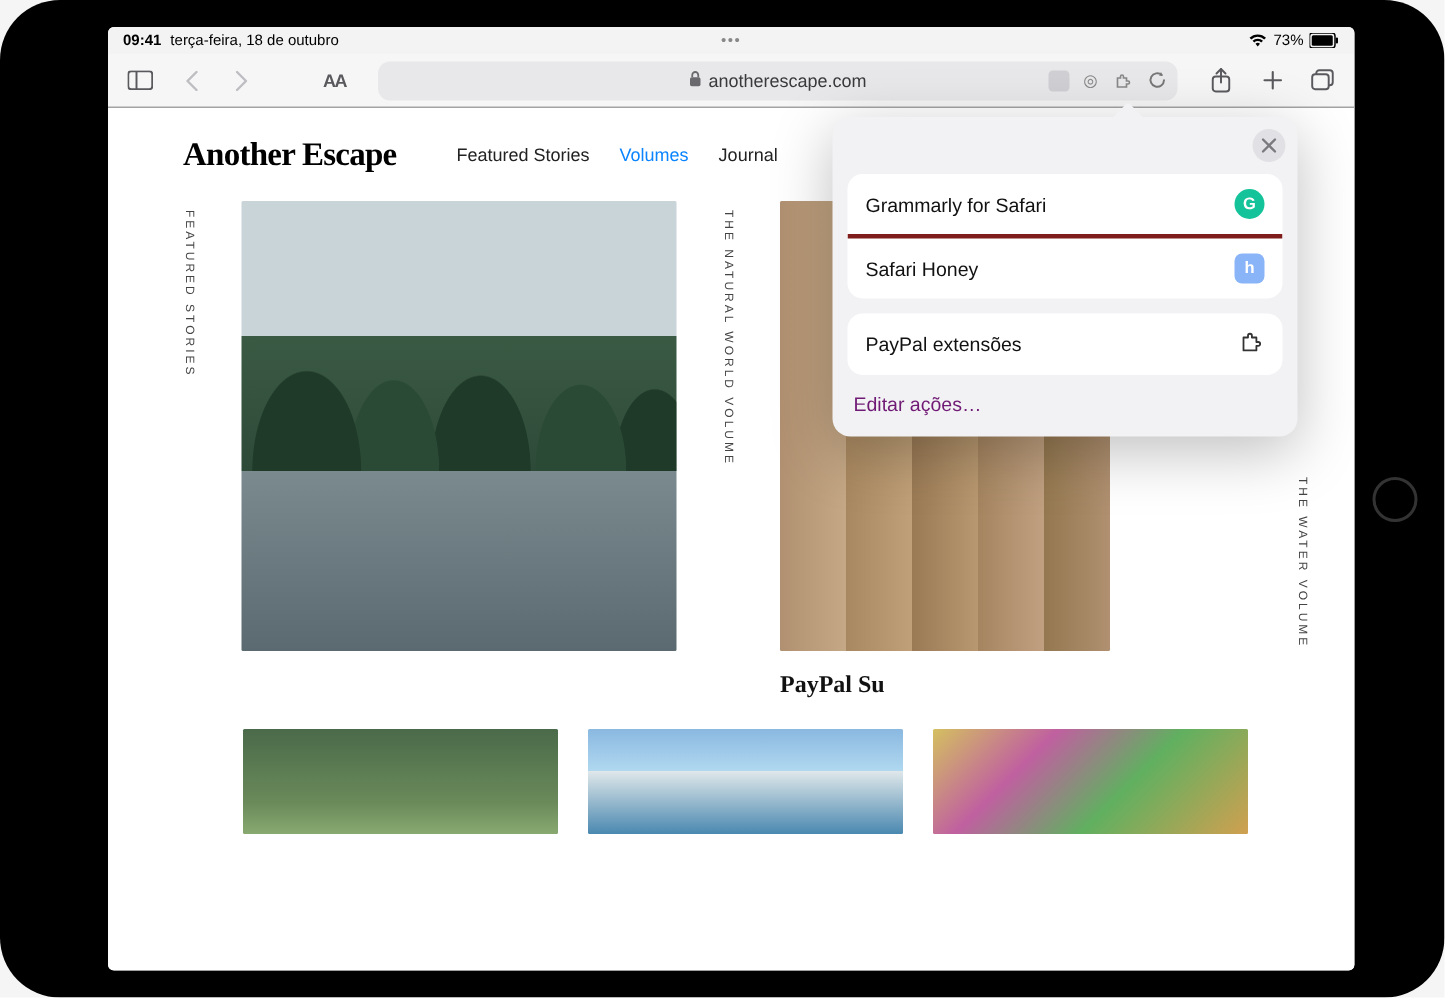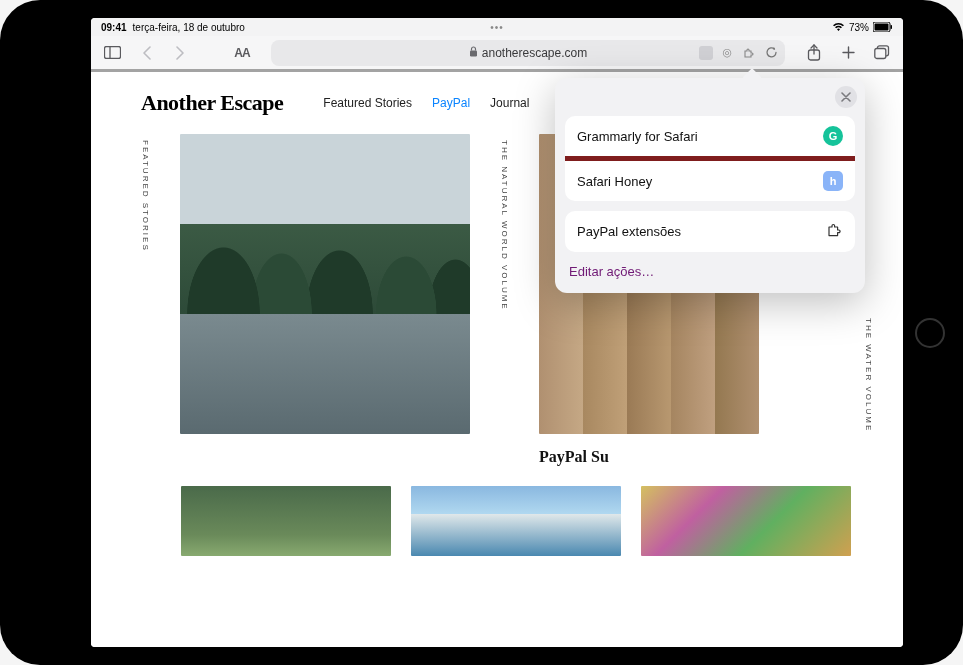--- a/index.html
+++ b/index.html
@@ -9,21 +9,21 @@
       width: 963px;
       height: 665px;
       position: relative;
       overflow: hidden;
     }
     .device-frame {
       width: 963px;
       height: 665px;
       background: #000;
       border-radius: 40px;
-      padding: 18px 60px 18px 91px;
+      padding: 18px 60px 18px 72px;
       position: relative;
     }
     .screen {
       width: 100%;
       height: 100%;
       background: #fff;
       border-radius: 4px;
       overflow: hidden;
       position: relative;
     }
@@ -59,21 +59,21 @@
       top: 4px;
       transform: translateX(-50%);
       color: #888;
       font-size: 10px;
       letter-spacing: 1px;
     }
     
     .toolbar {
       height: 36px;
       background: #f6f6f7;
-      border-bottom: 3px solid #a3a3a3;
+      border-bottom: 1px solid #a3a3a3;
       display: flex;
       align-items: center;
       padding: 0 8px;
       gap: 8px;
     }
     .tb-btn {
       width: 26px;
       height: 26px;
       display: flex;
       align-items: center;
@@ -236,21 +236,21 @@
       border-radius: 10px;
       overflow: hidden;
     }
     .pop-item {
       display: flex;
       align-items: center;
       justify-content: space-between;
       padding: 10px 12px;
       font-size: 13px;
       color: #111;
-      border-bottom: 5px solid #7f1d1d;
+      border-bottom: 3px solid #7f1d1d;
     }
     .pop-item:last-child { border-bottom: none; }
     .pop-list.second { margin-top: 10px; }
     .ext-icon {
       width: 20px; height:20px; border-radius:5px;
       display:flex;align-items:center;justify-content:center;
       font-size:11px; font-weight:bold;color:#fff;
     }
     .ext-icon.grammarly { background:#15c39a; border-radius:50%; }
     .ext-icon.honey { background:#8ab4f8; }
@@ -358,21 +358,21 @@
             <rect x="0.8" y="3.5" width="11" height="10" rx="2" fill="#f6f6f7" stroke="#5a5a5e" stroke-width="1.3"></rect>
           </svg>
       </div>
     </div>
 
     <div class="page">
       <div class="site-header">
         <div class="brand">Another Escape</div>
         <div class="nav">
           <span>Featured Stories</span>
-          <span class="active">PayPal</span>
+          <span class="active">Volumes</span>
           <span>Journal</span>
         </div>
       </div>
 
       <div class="content-row">
         <div class="vlabel">FEATURED STORIES</div>
         <div class="story-card">
           <div>
             <div class="card-img river"></div>
           </div>

